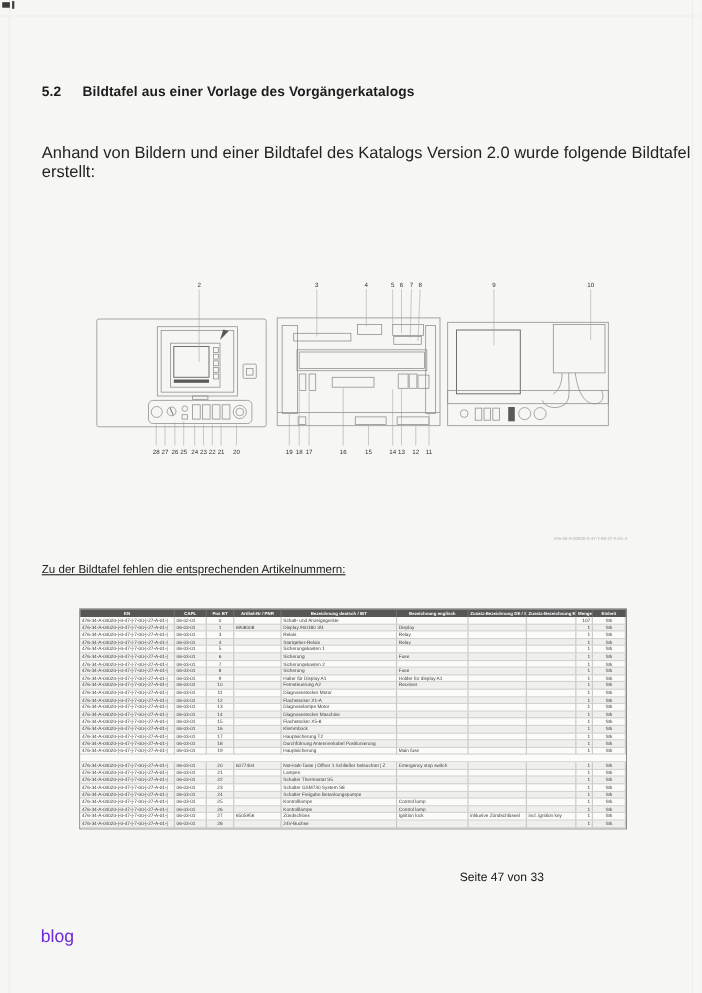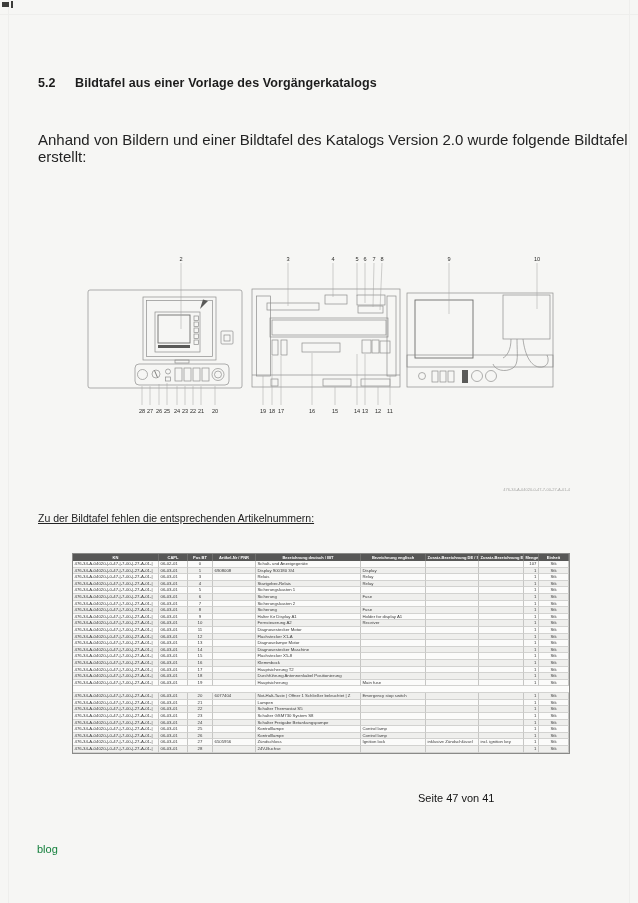--- a/index.html
+++ b/index.html
@@ -12,21 +12,21 @@
   .edge-top{left:0;top:14px;width:638px;height:1px;background:#eeeeec;}
   .corner1{left:2px;top:2px;width:7px;height:5px;background:#3c3c3a;}
   .corner2{left:11px;top:1px;width:2px;height:7px;background:#3c3c3a;}
   
   .heading{left:38px;top:76px;font-size:12.5px;font-weight:bold;letter-spacing:.1px;}
   .heading .num{display:inline-block;width:37px;}
   .intro{left:38px;top:131px;font-size:15px;color:#232323;}
   .table-intro{left:38px;top:512px;font-size:10.5px;color:#232323;text-decoration:underline;}
   .fig-caption{left:420px;top:487px;width:150px;text-align:right;font-size:4px;color:#a9a9a7;}
   .footer{left:418px;top:792px;font-size:11px;color:#141414;}
-  .watermark{left:37px;top:843px;font-size:11px;color:#15803d;}
+  .watermark{left:37px;top:843px;font-size:16px;color:#6d28d9;}
   
   .diagram{left:85px;top:252px;}
   .ln{stroke:#8e8e8c;fill:none;stroke-width:.7;}
   .dk{stroke:#6e6e6c;fill:none;stroke-width:.9;}
   .fil{fill:#5a5a58;stroke:none;}
   .leader{stroke:#a2a2a0;stroke-width:.5;fill:none;}
   .callout{font-size:5.6px;fill:#2e2e2c;text-anchor:middle;font-family:"Liberation Sans",sans-serif;}
   
   .tbl{position:absolute;left:72px;top:553px;width:496px;border:1px solid #8a8a88;
        font-size:4.3px;color:#3a3a3a;background:#fbfbfa;}
@@ -540,17 +540,17 @@
         <div class="td c-art"></div>
         <div class="td c-de">24V-Buchse</div>
         <div class="td c-en"></div>
         <div class="td c-zde"></div>
         <div class="td c-zen"></div>
         <div class="td c-qty">1</div>
         <div class="td c-unit">Stk</div>
       </div>
     </div>
 
-  <div class="abs footer">Seite 47 von 41</div>
+  <div class="abs footer">Seite 47 von 33</div>
 
   <div class="abs watermark">blog</div>
 
 </div>
 
 </body></html>

